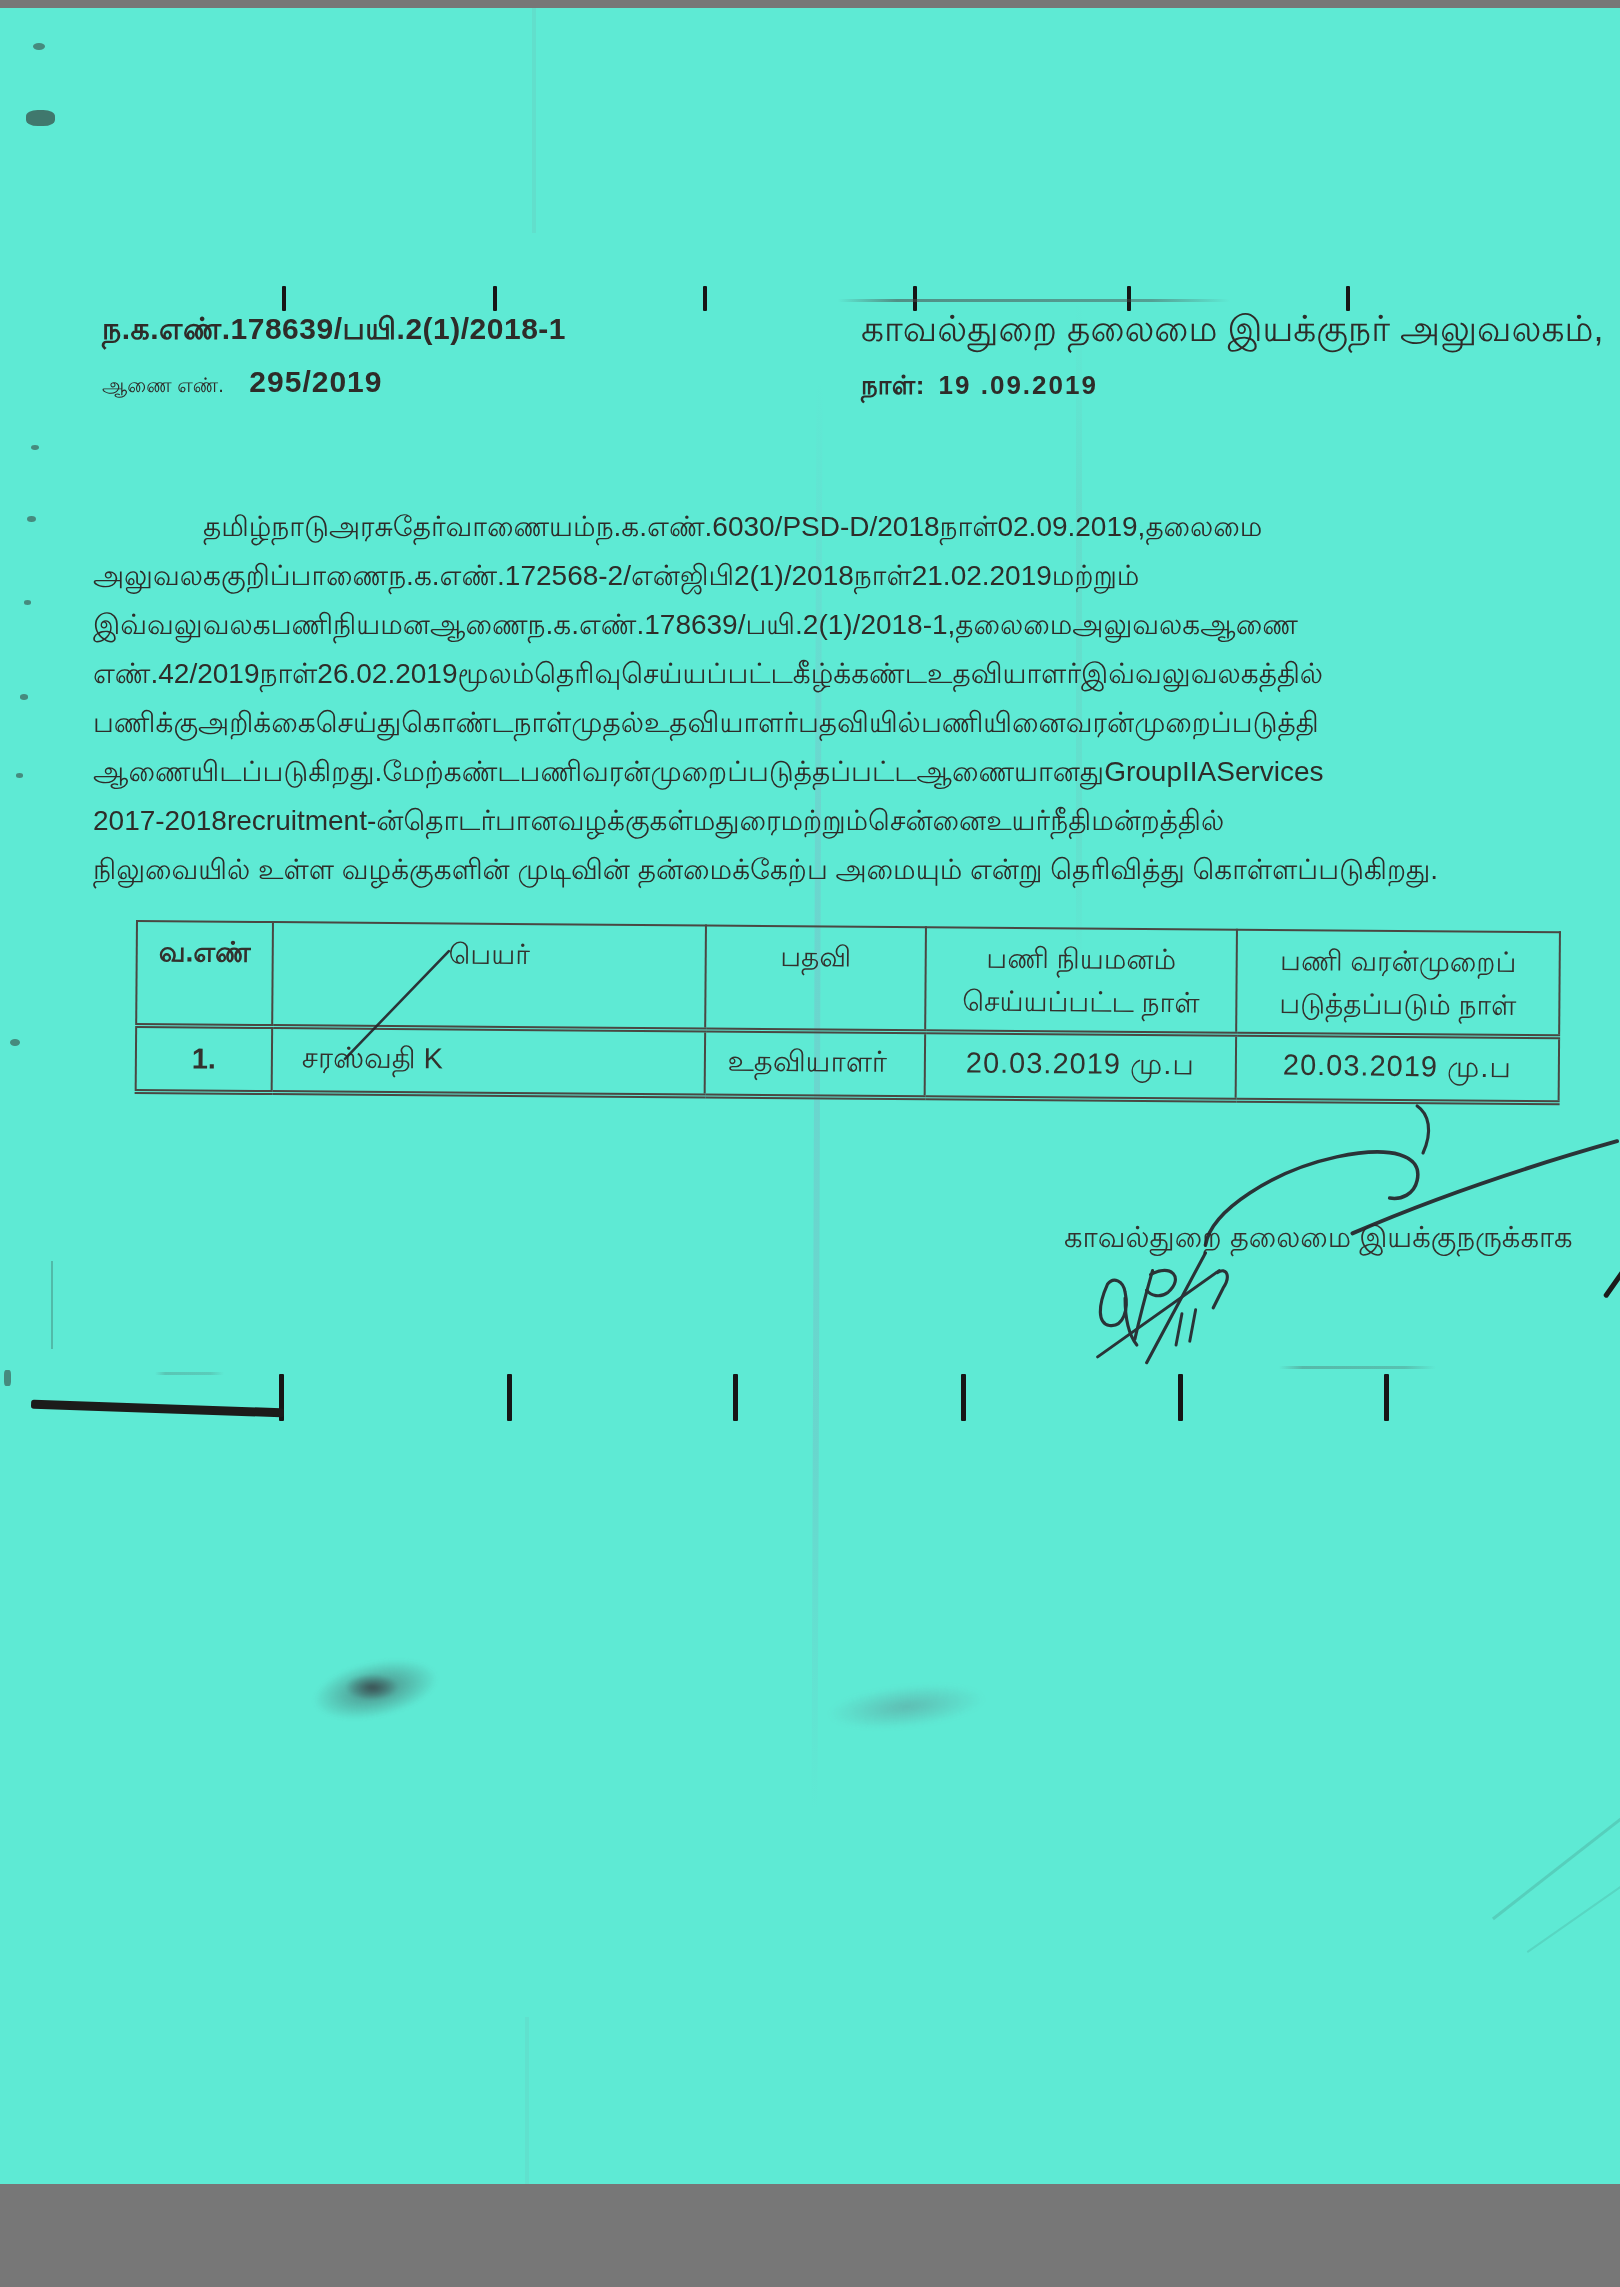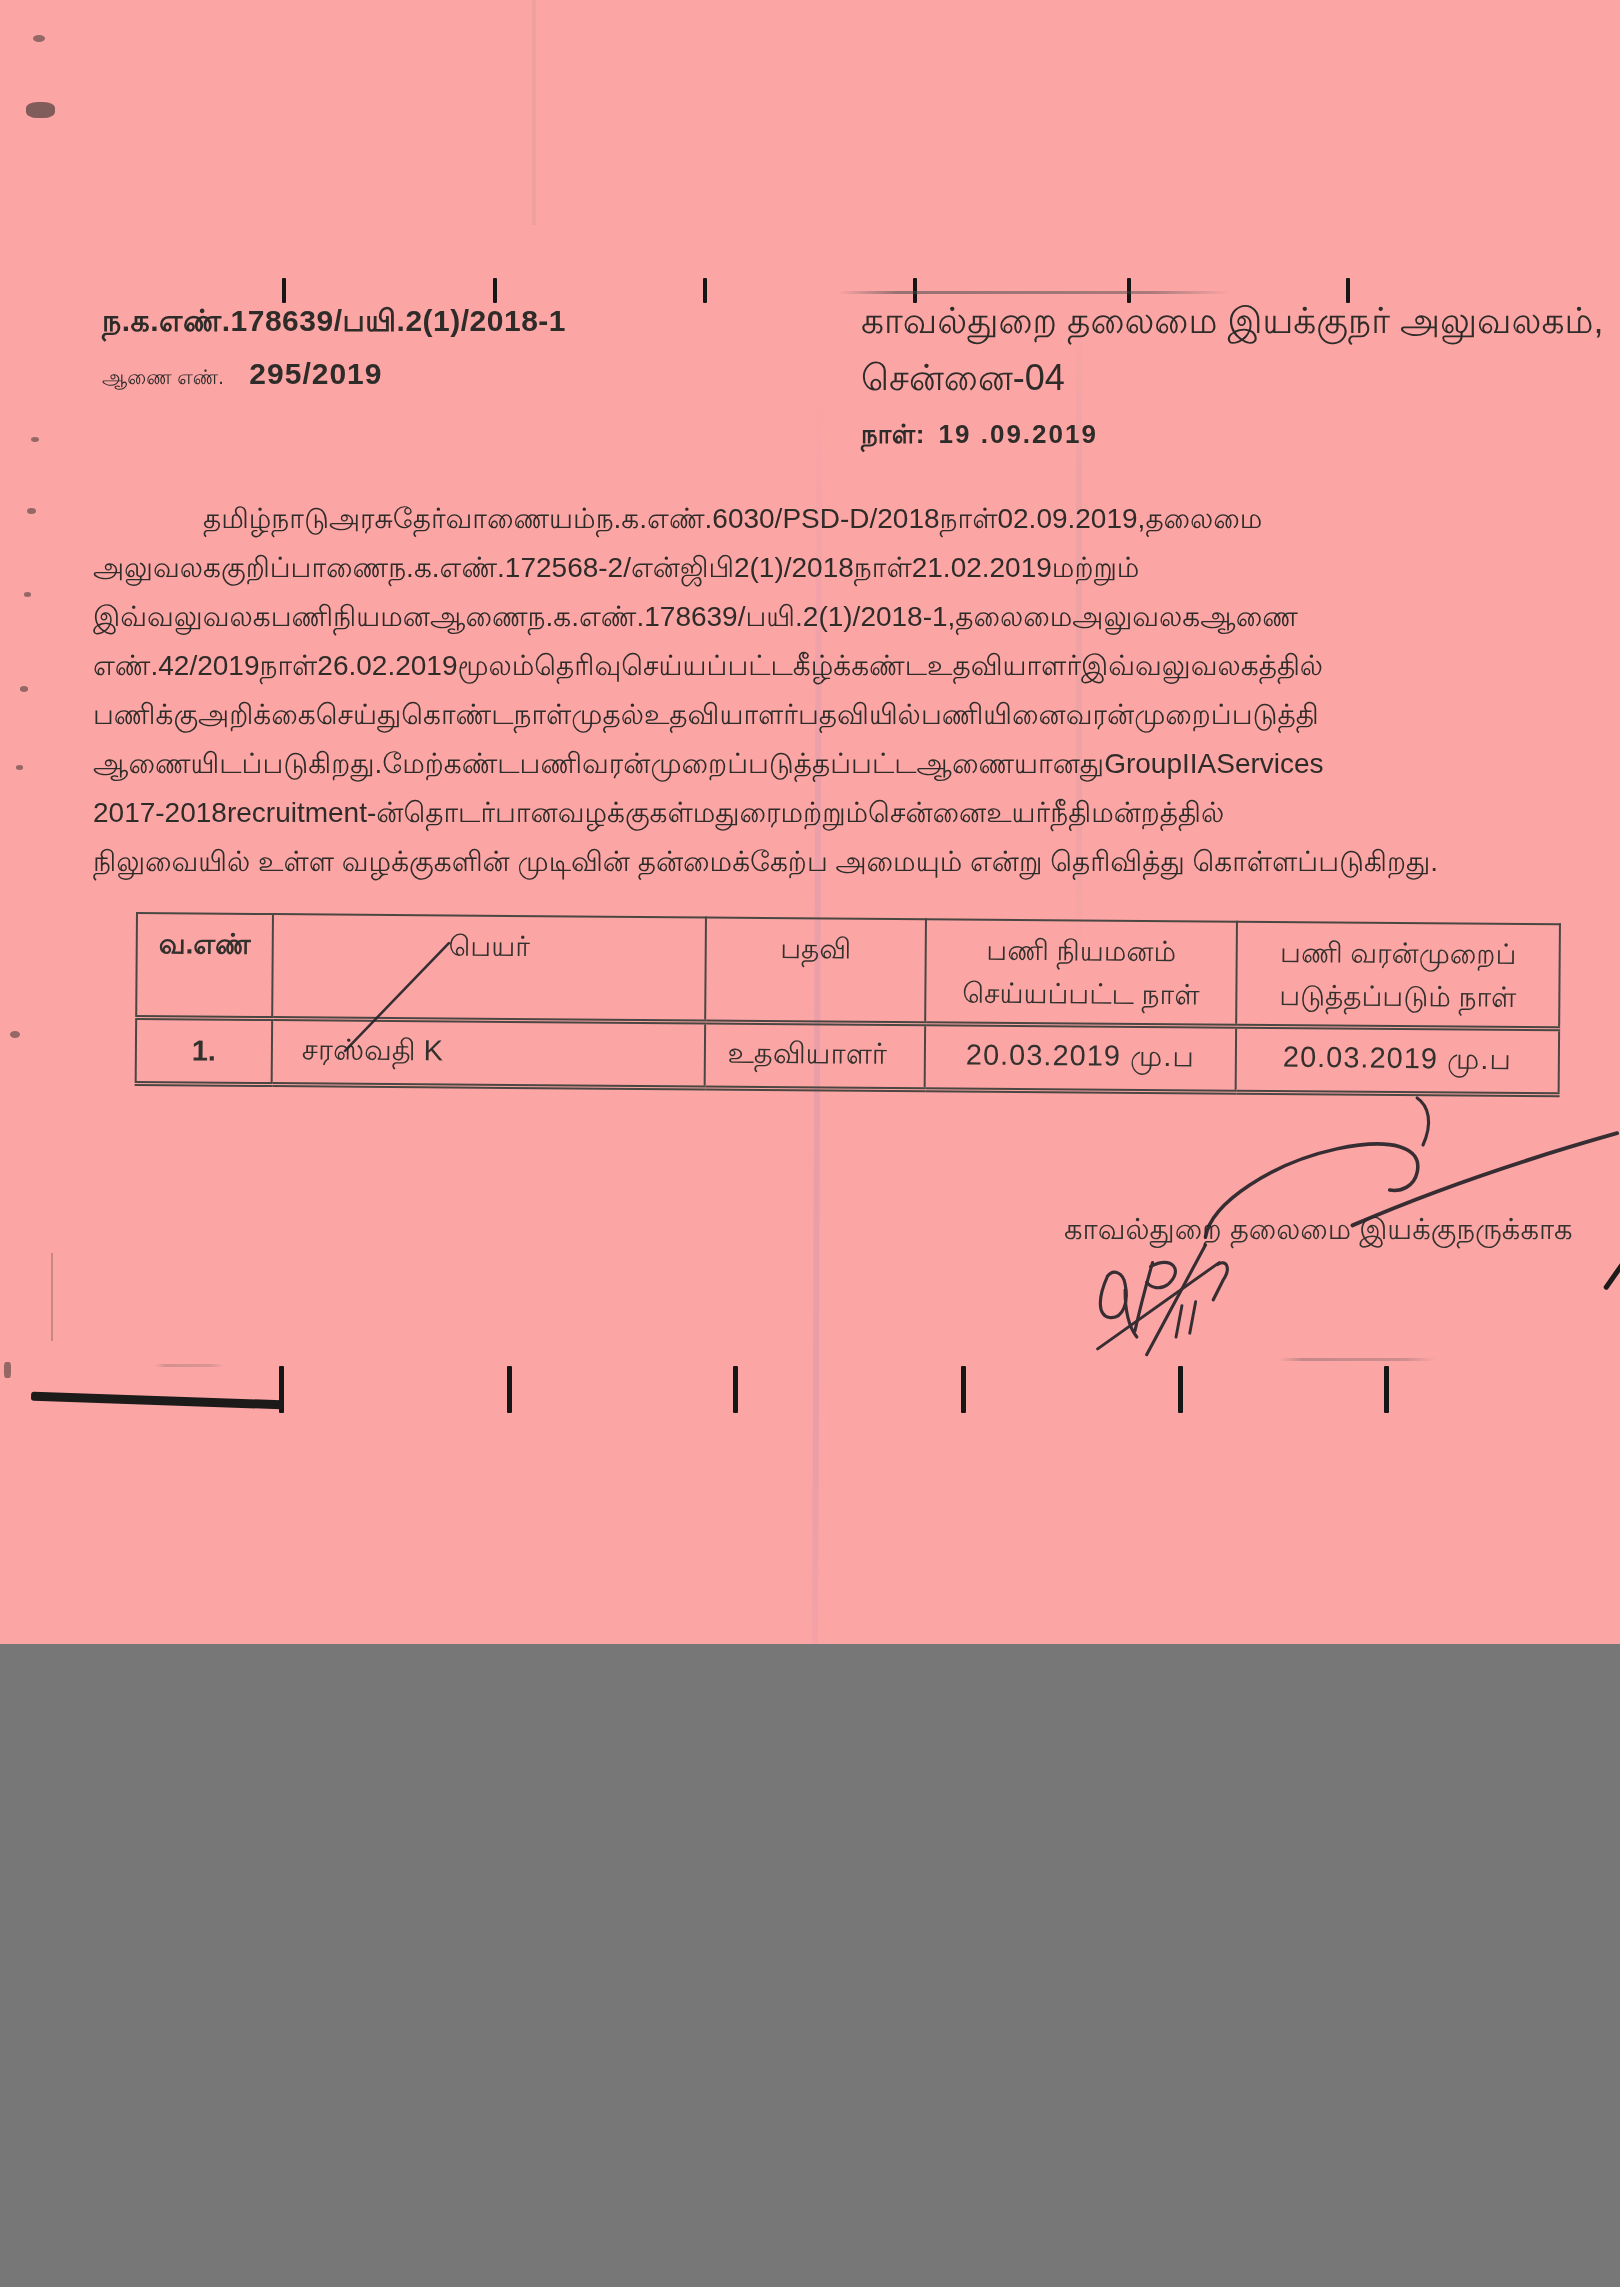--- a/index.html
+++ b/index.html
@@ -1,18 +1,18 @@
 <!DOCTYPE html>
 <html><head>
 <meta charset="utf-8">
 <style>
   html,body{margin:0;padding:0;background:#777;}
   .page{
-    position:relative;width:1620px;height:1644px;margin:0 auto;
-    background:#fca5a5;overflow:hidden;
+    position:relative;width:1620px;height:2176px;margin:8px auto;
+    background:#5eead4;overflow:hidden;
     font-family:"Liberation Sans",sans-serif;color:#2e2c29;
   }
   
   .tick{position:absolute;background:#161616;border-radius:1px;}
   .speck{position:absolute;background:#2d2b28;border-radius:50%;}
   .fold{position:absolute;pointer-events:none;}
   .smudge{position:absolute;pointer-events:none;border-radius:50%;}
   .hline-faint{position:absolute;background:linear-gradient(to right,rgba(70,70,70,0),rgba(70,70,70,.55) 15%,rgba(70,70,70,.45) 80%,rgba(70,70,70,0));height:2.9px;}
   .blackbar{position:absolute;background:#1c1b1a;border-radius:2.9px;}
   
@@ -107,21 +107,20 @@
 
   <div class="hdr-left">
     <div class="ref">ந.க.எண்.178639/பயி.2(1)/2018-1</div>
     <div>
       <span class="order-label">ஆணை எண்.</span><span class="order-no">295/2019</span>
     </div>
   </div>
 
   <div class="hdr-right">
     <div class="office">காவல்துறை தலைமை இயக்குநர் அலுவலகம்,</div>
-    <div class="city">சென்னை-04</div>
     <div class="dateline">
       <span>நாள்:</span><span class="dval">19 .09.2019</span>
     </div>
   </div>
 
 
   <div class="para">
     <div class="pline jline indent1">
         <span>தமிழ்நாடு</span>
         <span>அரசு</span>

